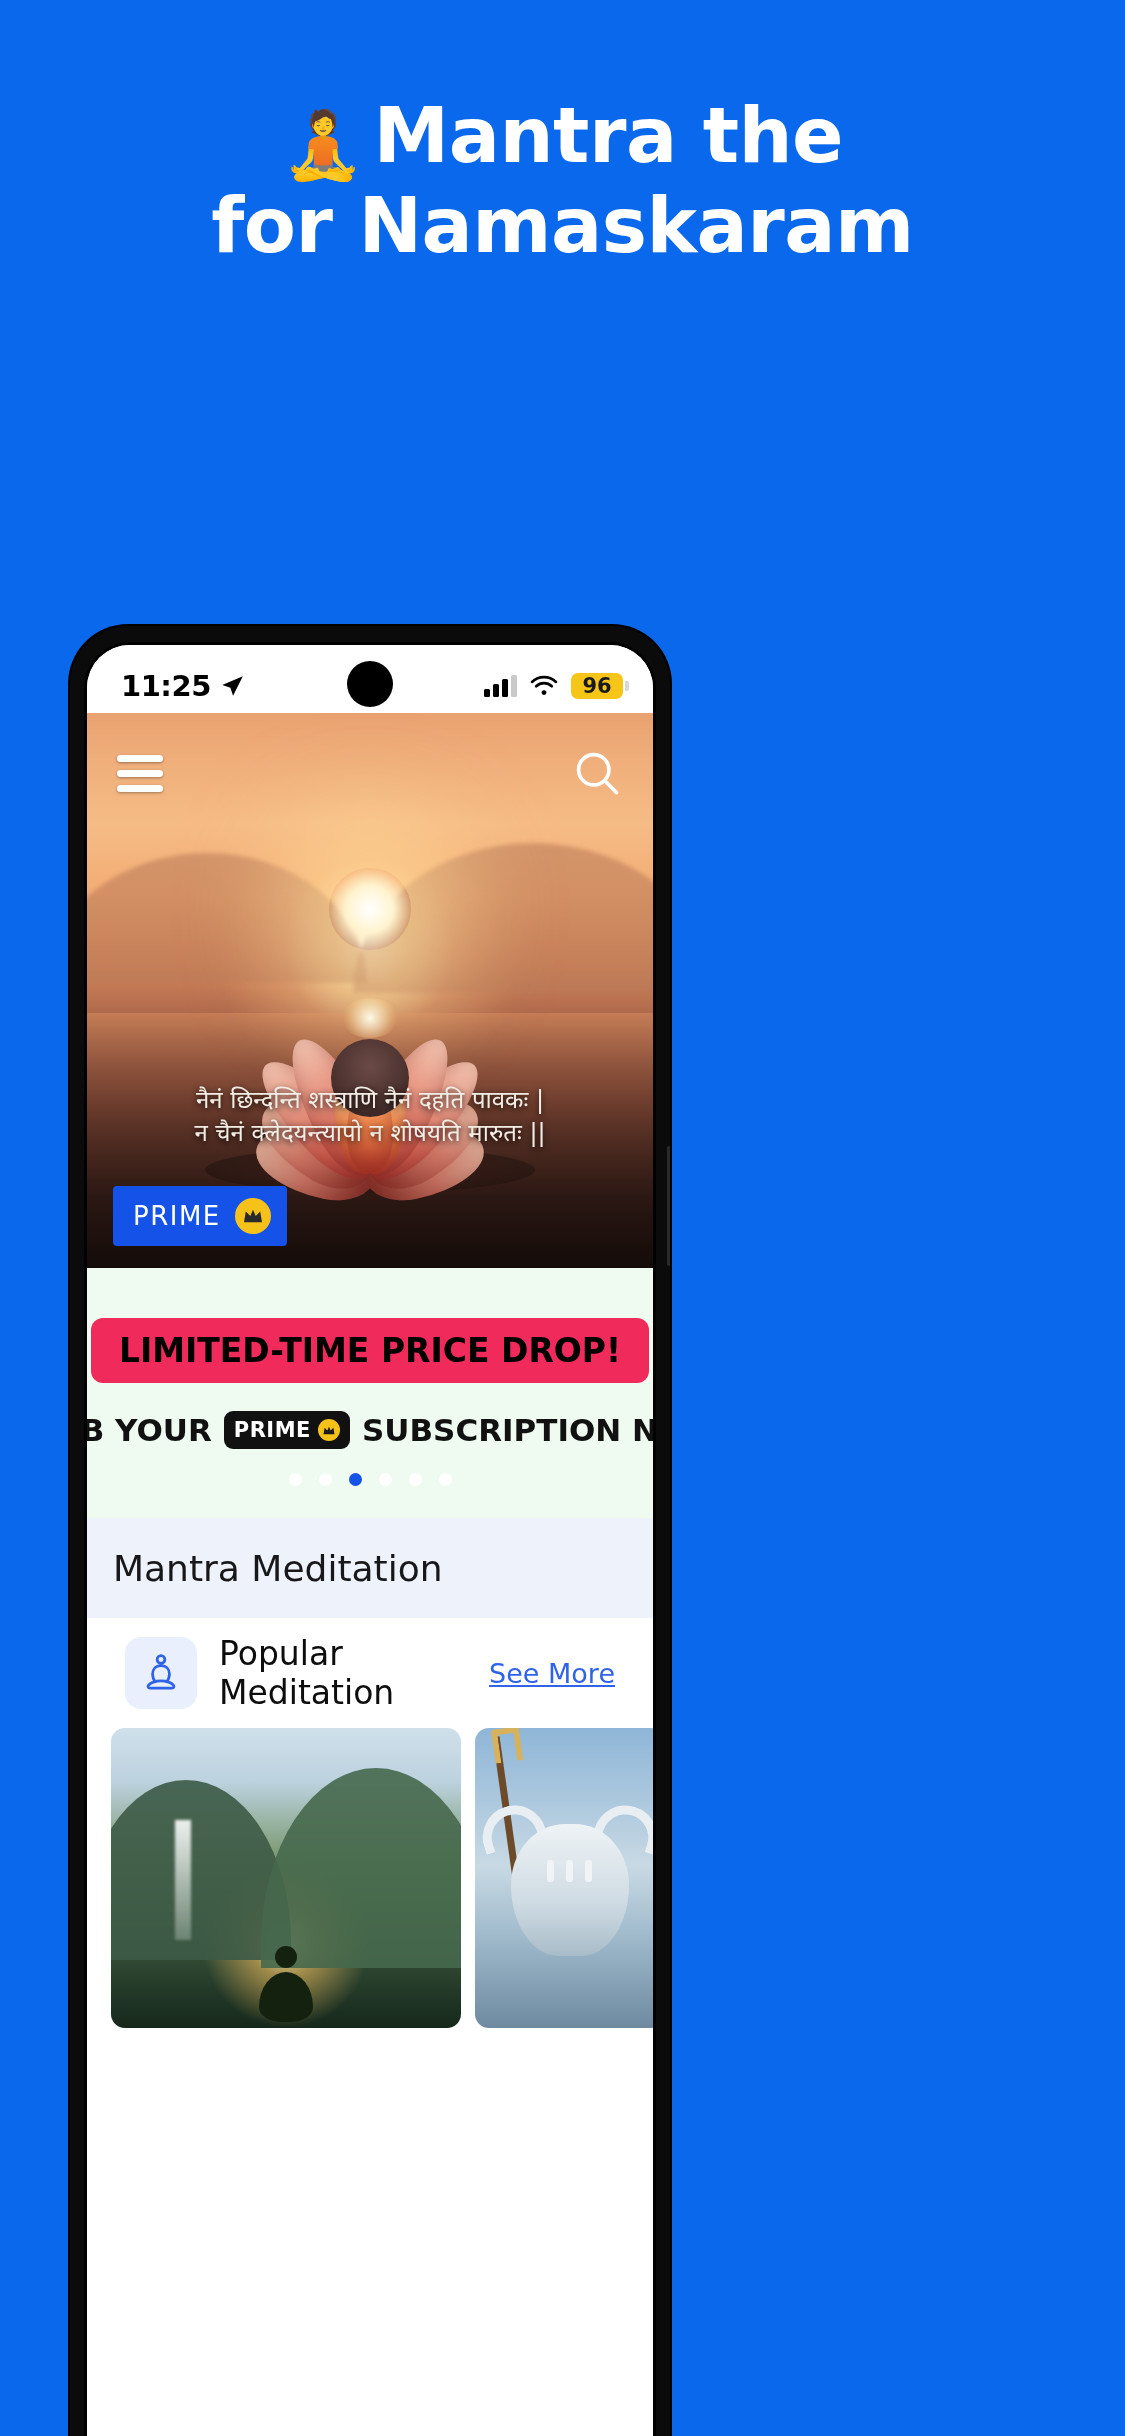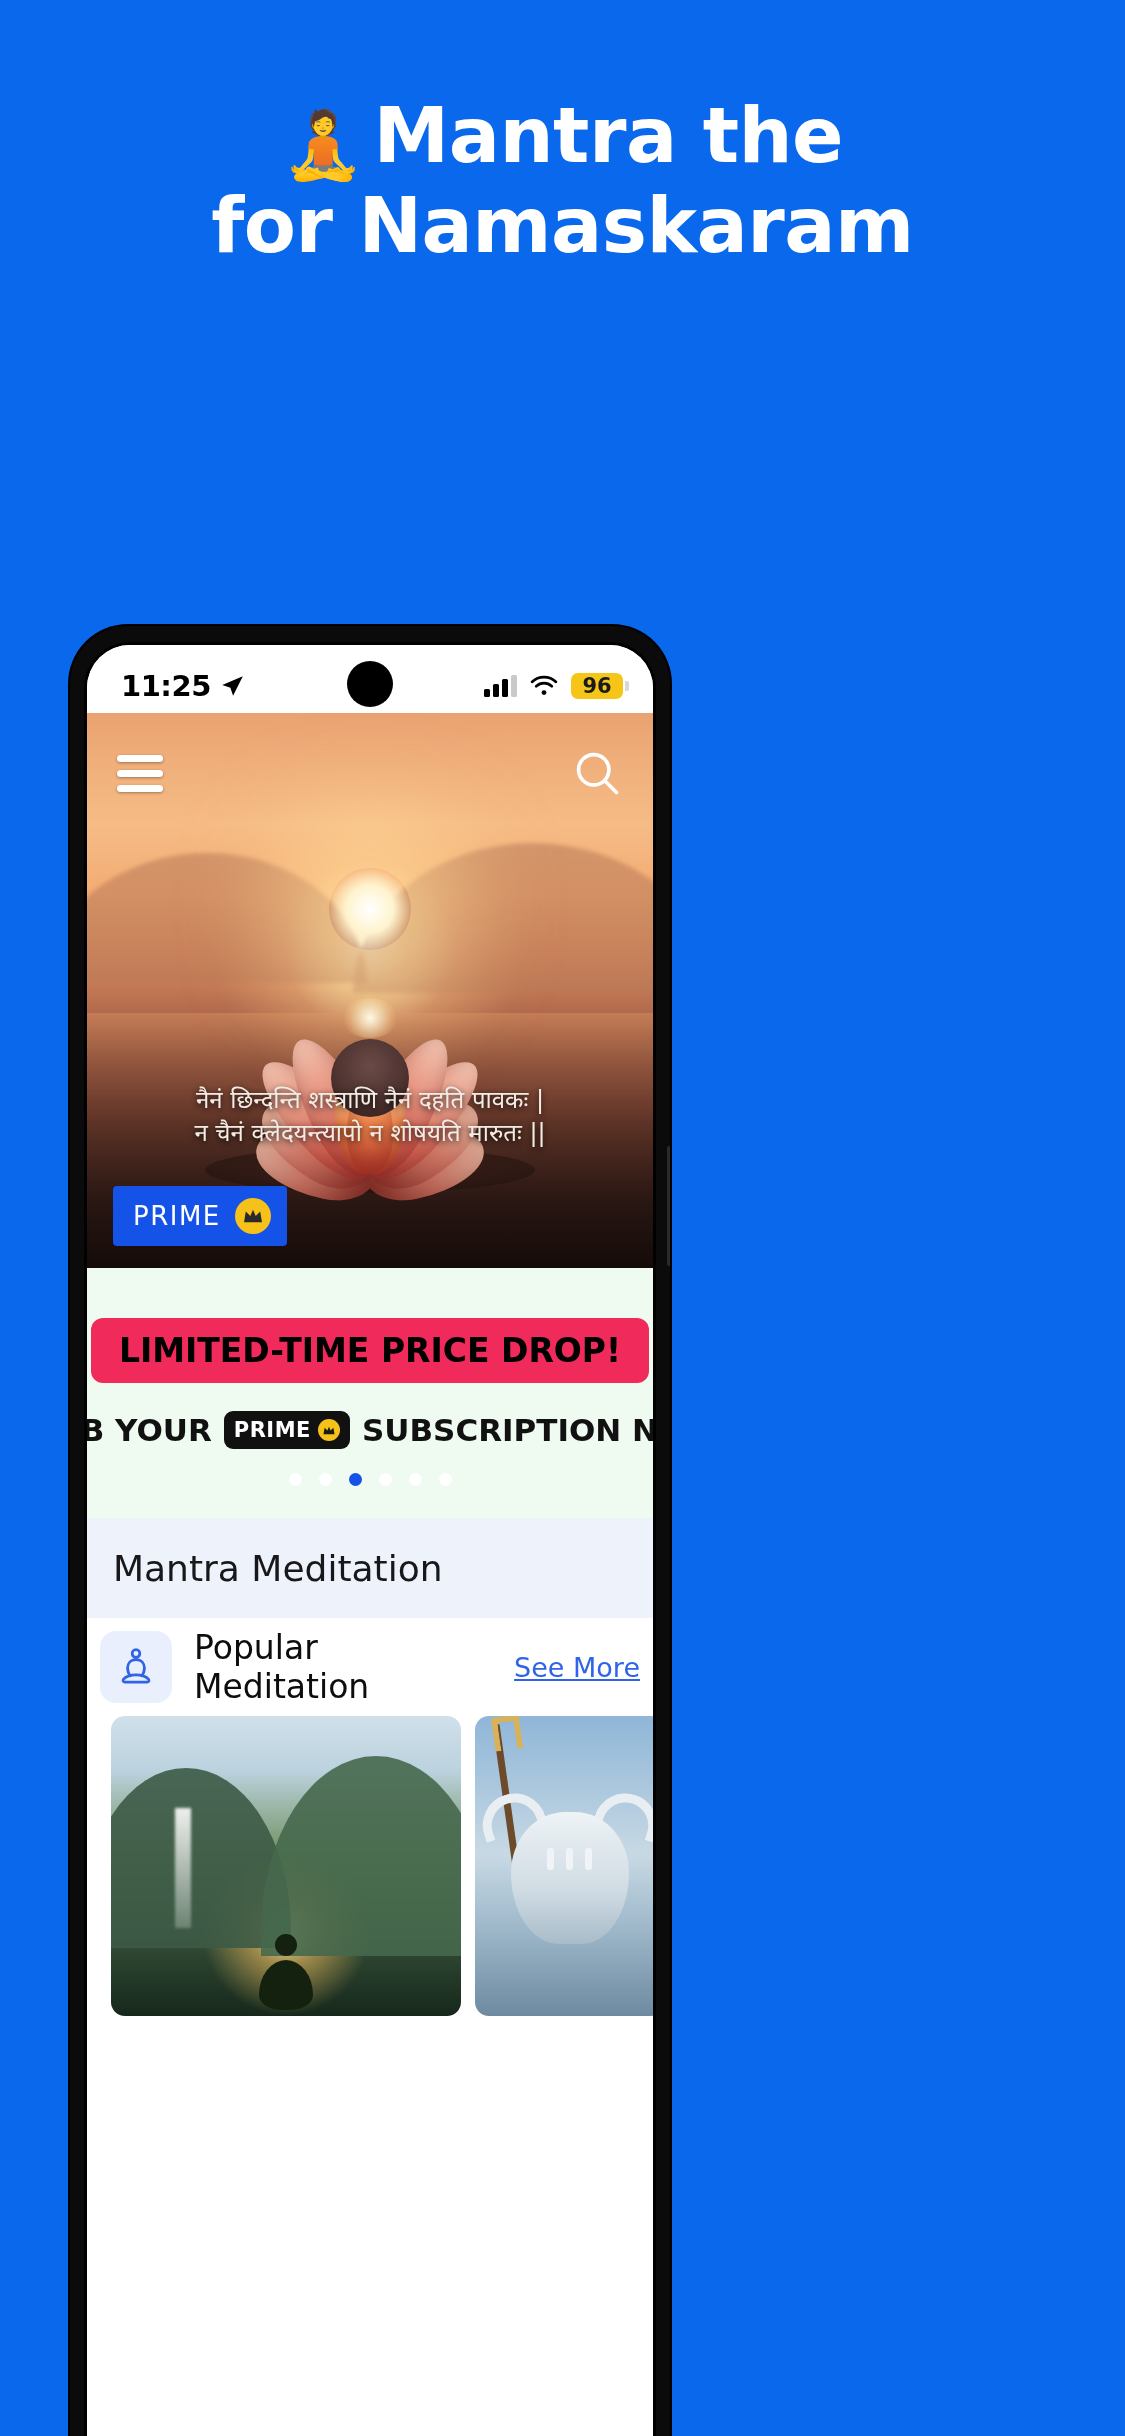--- a/index.html
+++ b/index.html
@@ -309,24 +309,24 @@
   .section-title {
     background: #eef2fb;
     height: 100px;
     display: flex; align-items: center;
     padding-left: 26px;
     font-family: "DejaVu Sans", sans-serif;
     font-size: 36px;
     color: #18181b;
   }
   .row-head {
-    height: 98px;
+    height: 110px;
     background: #fff;
     display: flex; align-items: center;
-    padding: 0 13px;
+    padding: 0 38px;
     gap: 22px;
   }
   .med-icon {
     width: 72px; height: 72px;
     background: #eaeffd;
     border-radius: 16px;
     display: flex; align-items: center; justify-content: center;
     flex: 0 0 auto;
   }
   .row-label {

